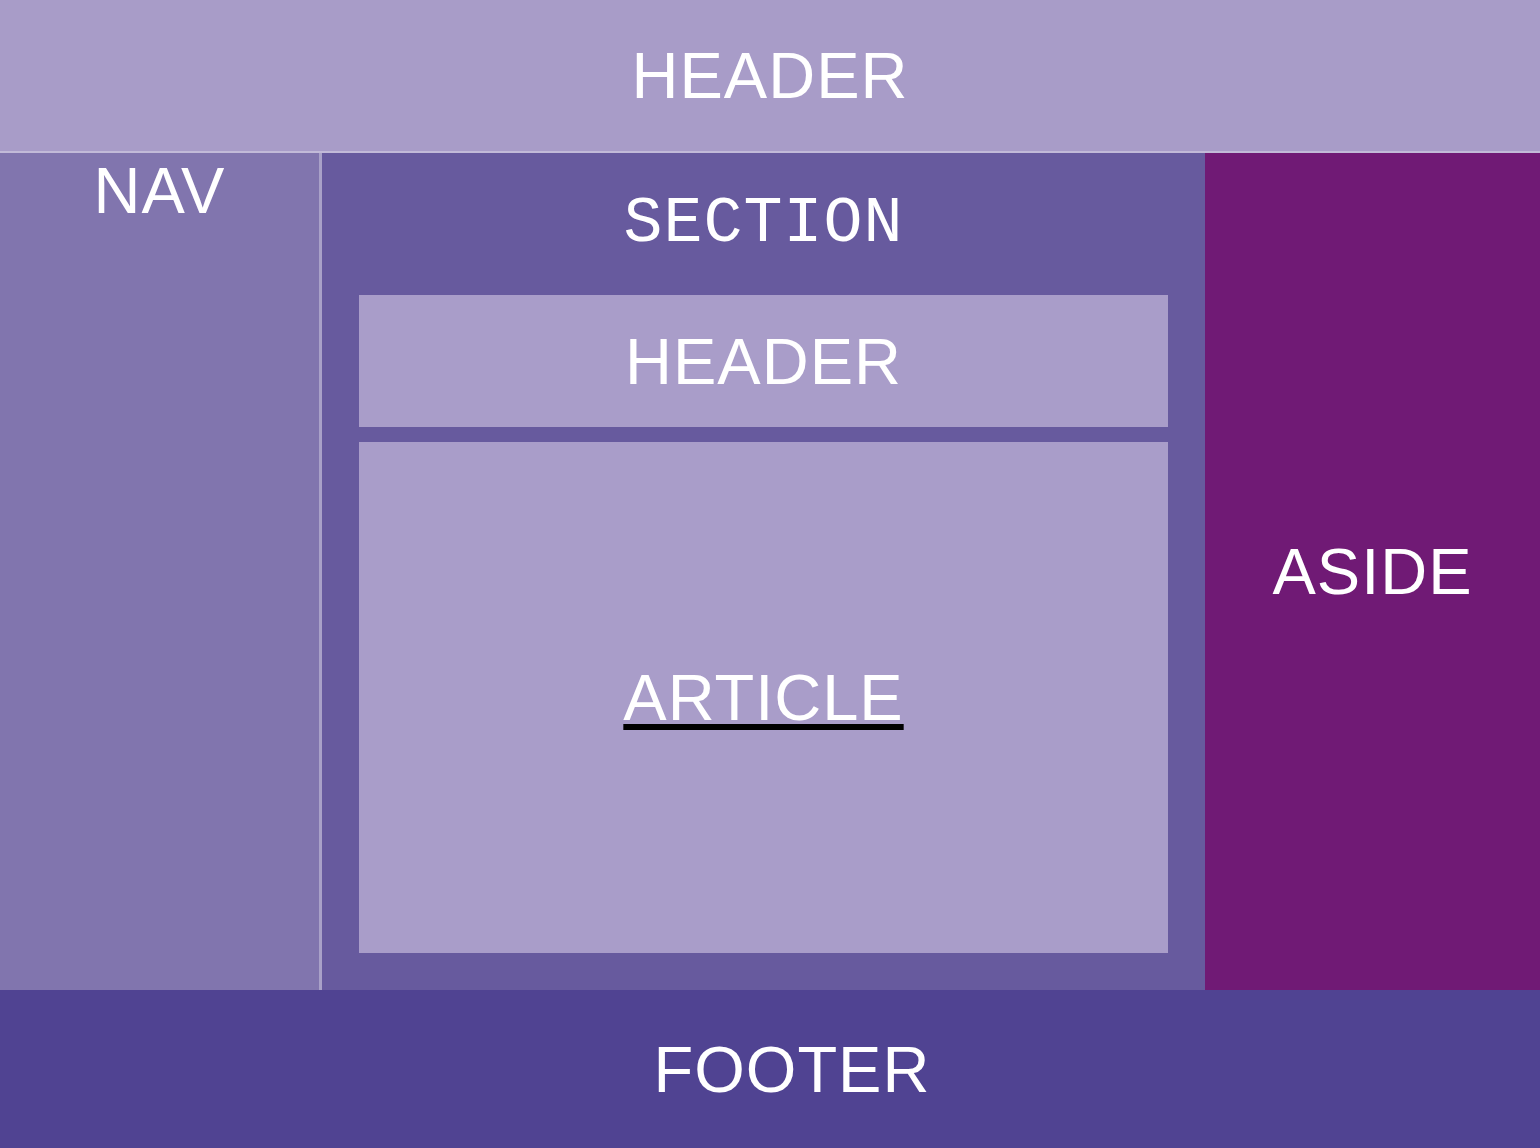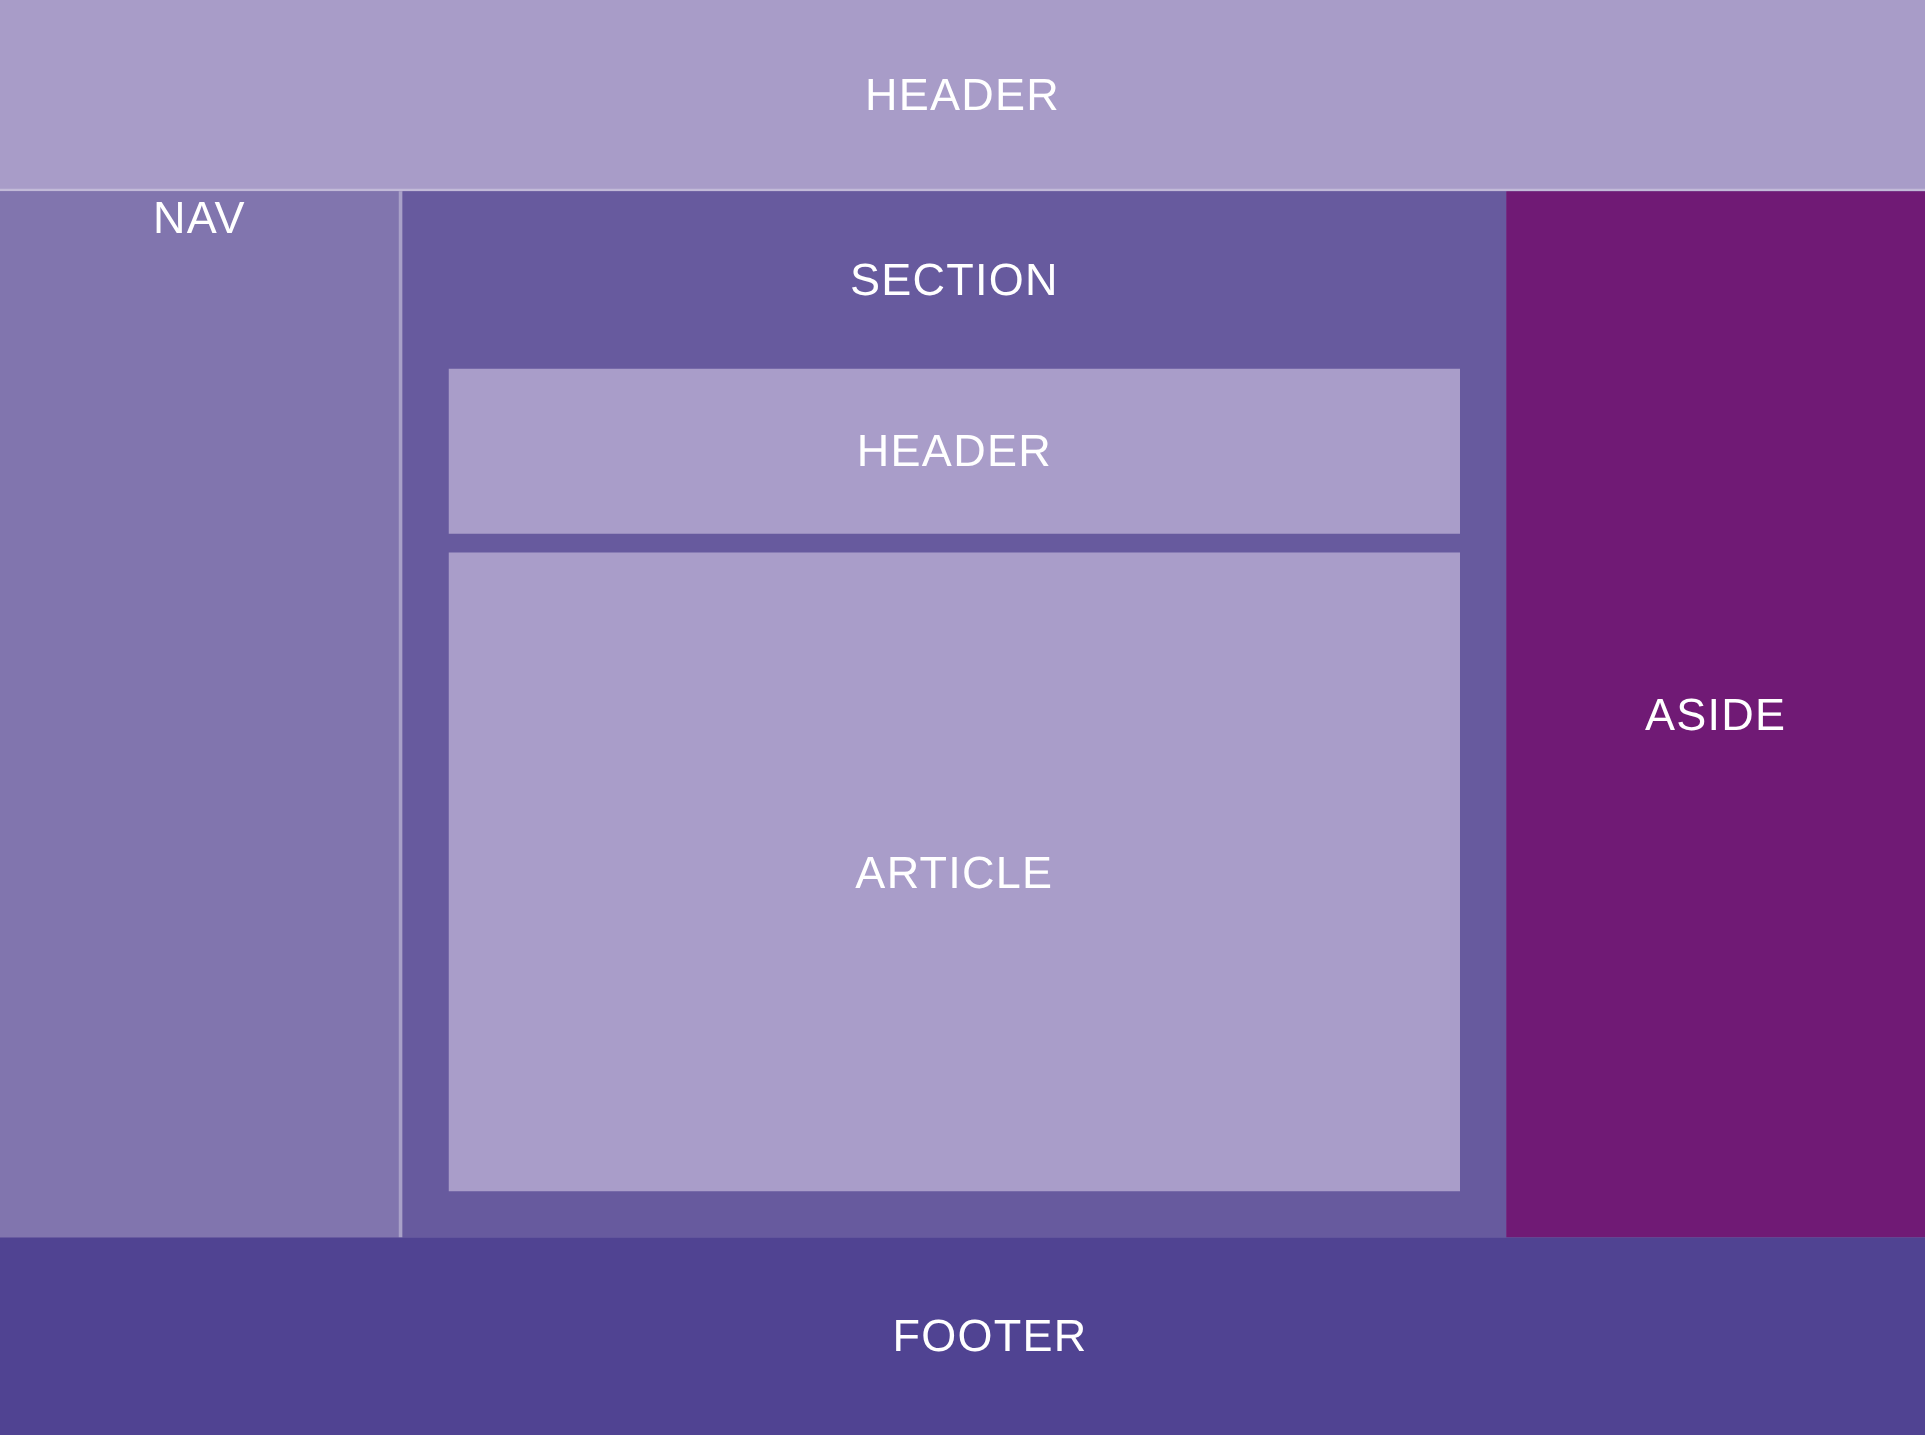--- a/index.html
+++ b/index.html
@@ -14,21 +14,21 @@
   }
   .page {
     width: 1540px;
     height: 1148px;
     display: flex;
     flex-direction: column;
     background: #8377af;
   }
   .region-label {
     color: #ffffff;
-    font-size: 36px;
+    font-size: 65px;
     font-weight: 400;
     letter-spacing: 1px;
     user-select: none;
   }
 
   
   .top-header {
     height: 153px;
     flex: 0 0 153px;
     background: #a89cc8;
@@ -63,37 +63,39 @@
     display: flex;
     flex-direction: column;
     box-sizing: border-box;
   }
   .section-label-area {
     flex: 0 0 142px;
     height: 142px;
     display: flex;
     align-items: center;
     justify-content: center;
+    font-family: Liberation Mono, monospace;
   }
   .section-header-box {
     flex: 0 0 132px;
     height: 132px;
     margin: 0 37px;
     background: #a99dc9;
     display: flex;
     align-items: center;
     justify-content: center;
   }
   .article-box {
     flex: 1 1 auto;
     margin: 15px 37px 37px 37px;
     background: #a99dc9;
     display: flex;
     align-items: center;
     justify-content: center;
+    text-decoration: underline;
   }
   .aside {
     flex: 1 1 auto;
     background: #701a75;
     display: flex;
     align-items: center;
     justify-content: center;
   }
 
   

